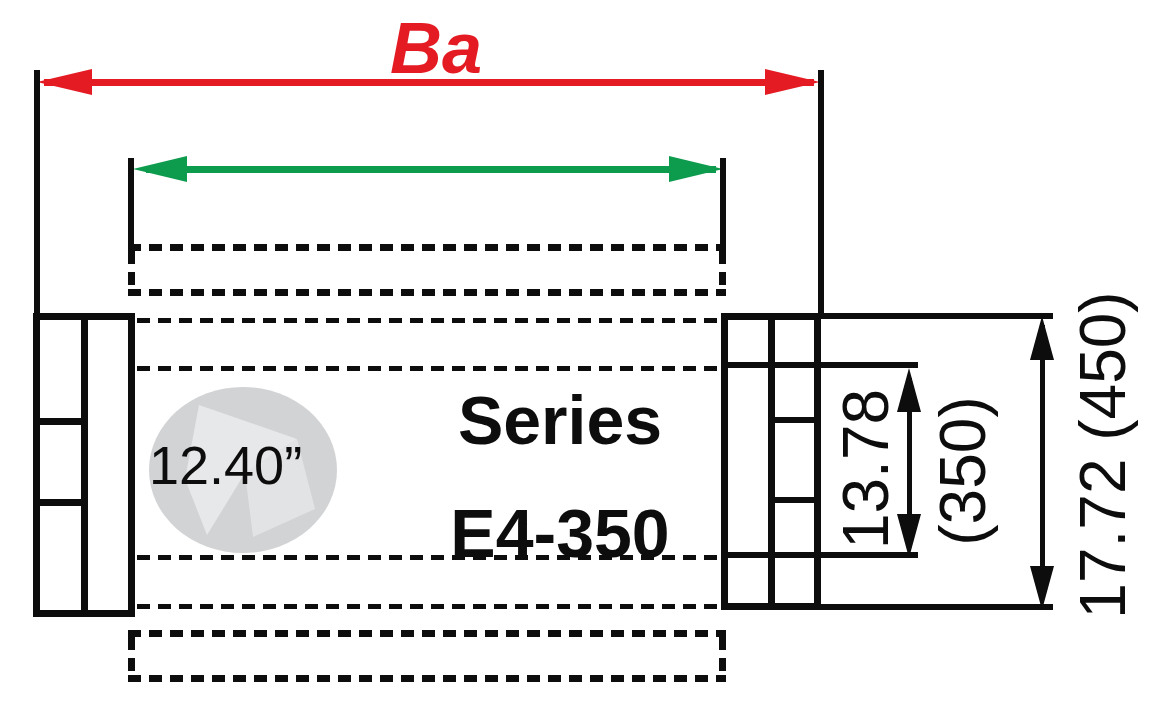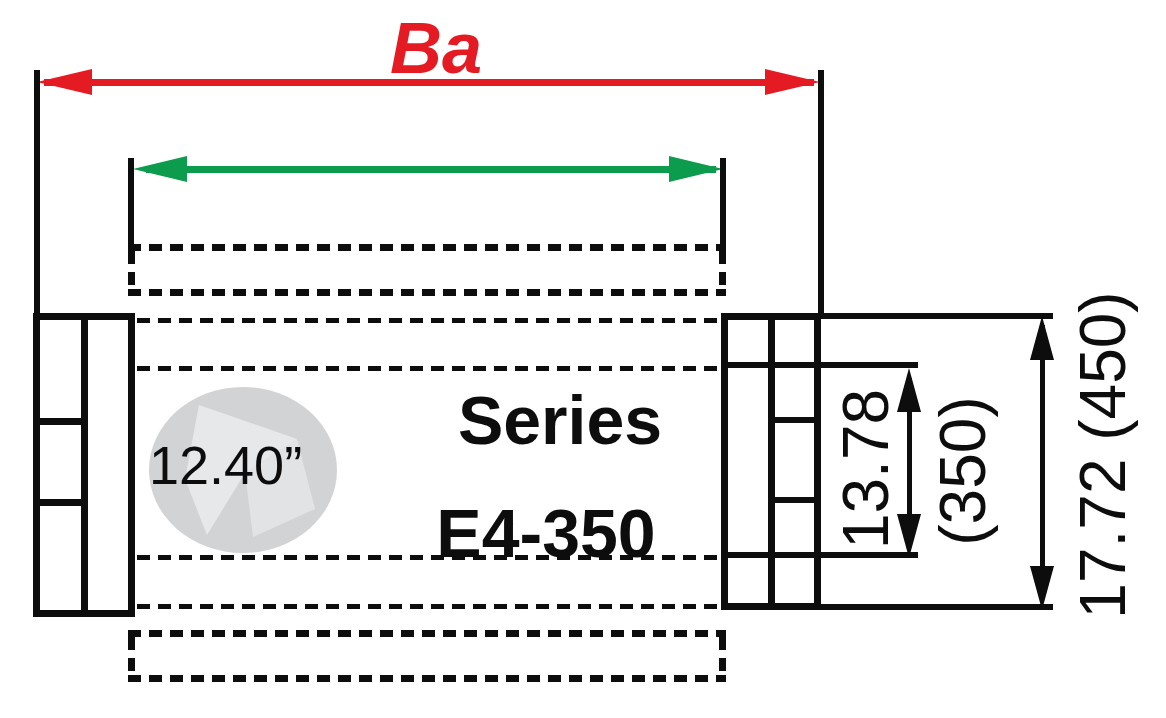--- a/index.html
+++ b/index.html
@@ -95,15 +95,15 @@
     <svg width="188" height="166" viewBox="0 0 188 166">
       <polygon points="50,18 148,52 96,86 58,148 36,92" fill="var(--mark)"></polygon>
       <polygon points="96,86 148,52 166,122 104,150" fill="var(--mark)" opacity="0.75"></polygon>
     </svg>
     <div id="note-text">
       <div>12.40”</div>
     </div>
   </div>
 
   <div class="series-text" style="left:410px;top:386px;">Series</div>
-  <div class="series-text" style="left:396px;top:499px;">E4-350</div>
+  <div class="series-text" style="left:410px;top:499px;">E4-350</div>
 
 </div>
 
 </body></html>

